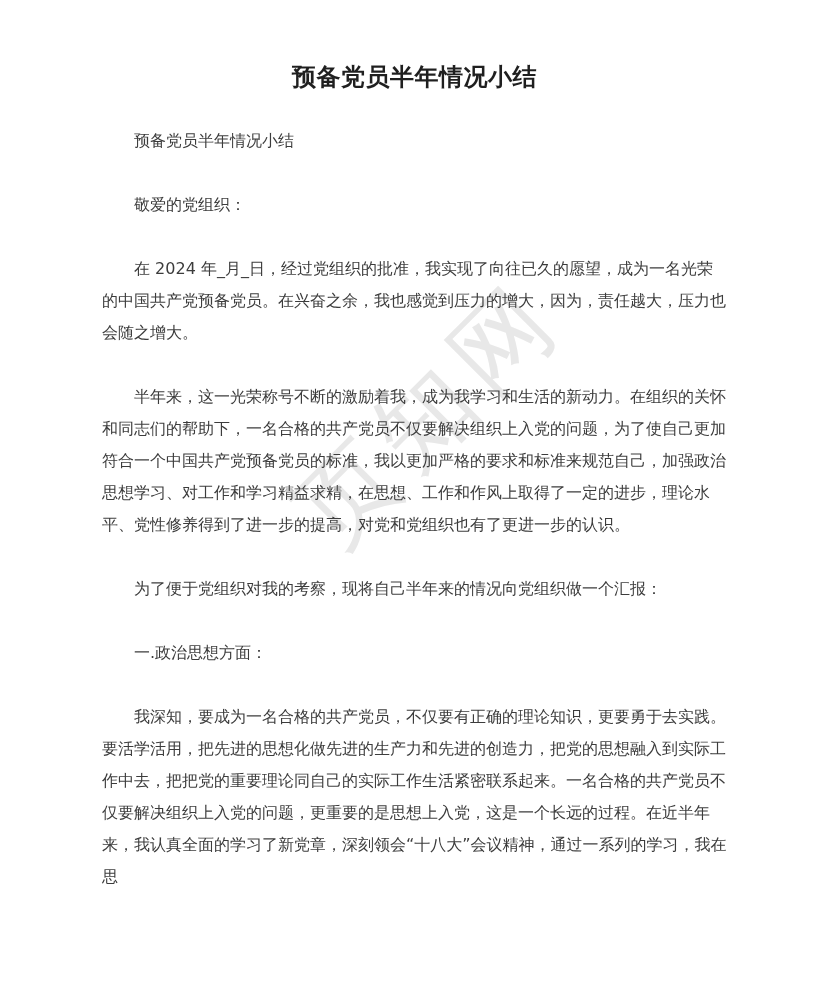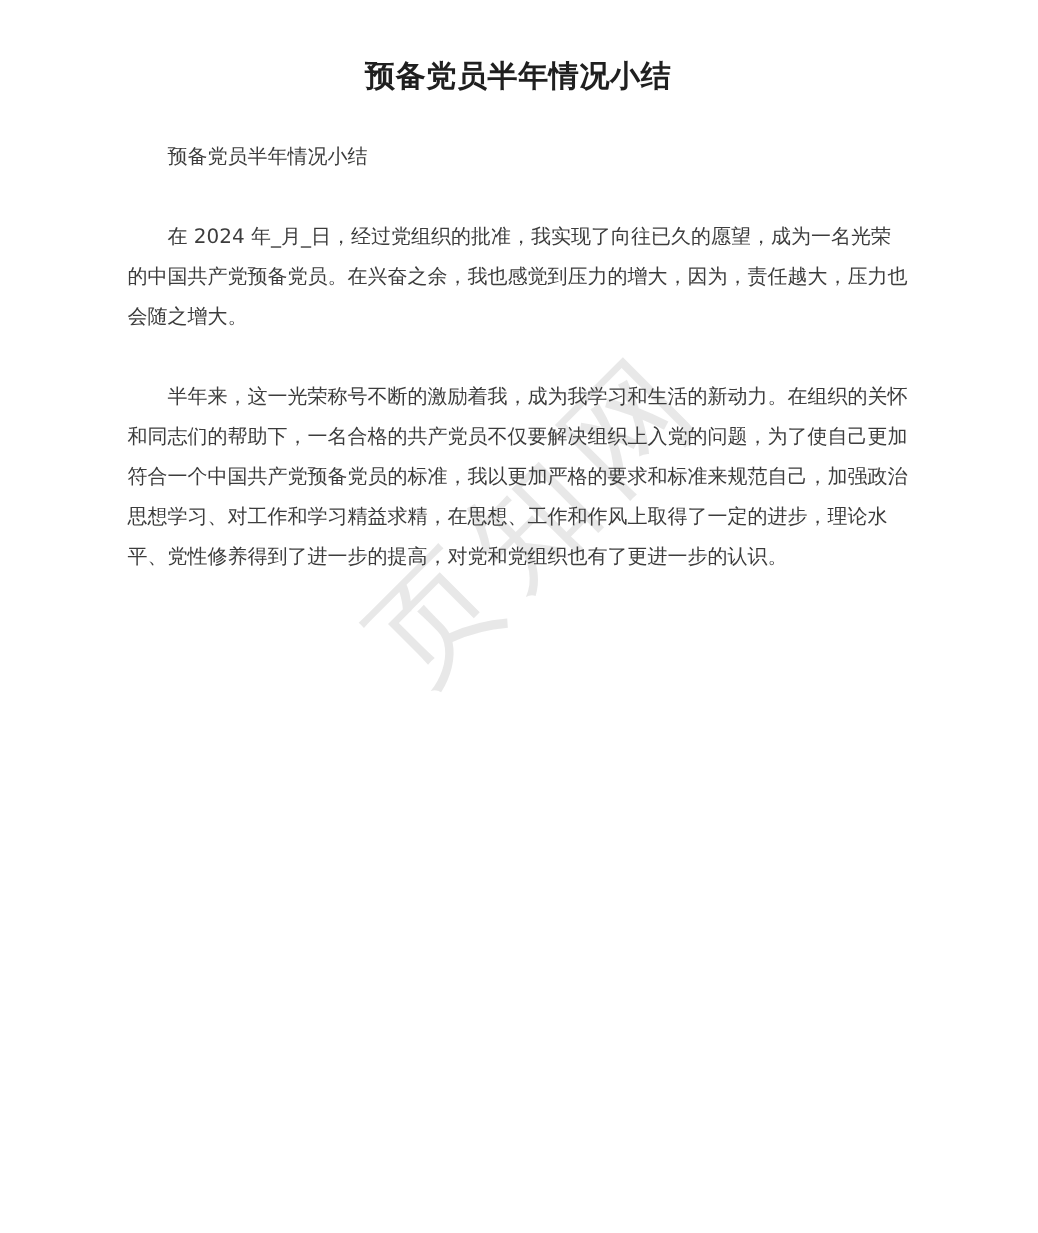--- a/index.html
+++ b/index.html
@@ -26,20 +26,21 @@
     white-space: nowrap;
     pointer-events: none;
     z-index: 0;
     user-select: none;
   }
   .content {
     position: relative;
     z-index: 1;
     padding: 45px 103px 0 102px;
     color: #3c3c3c;
+    margin-top: 16px;
   }
   .doc-title {
     margin: 0;
     font-size: 24px;
     line-height: 32px;
     font-weight: bold;
     text-align: center;
     color: #1f1f1f;
     letter-spacing: 0.5px;
   }
@@ -55,20 +56,24 @@
 </head>
 <body>
 
 <div class="watermark">页知网</div>
 
 <div class="content">
   <h1 class="doc-title">预备党员半年情况小结</h1>
 
   <p class="para">预备党员半年情况小结</p>
 
+  <p class="para">敬爱的党组织：</p>
 
   <p class="para">在 2024 年_月_日，经过党组织的批准，我实现了向往已久的愿望，成为一名光荣的中国共产党预备党员。在兴奋之余，我也感觉到压力的增大，因为，责任越大，压力也会随之增大。</p>
 
   <p class="para">半年来，这一光荣称号不断的激励着我，成为我学习和生活的新动力。在组织的关怀和同志们的帮助下，一名合格的共产党员不仅要解决组织上入党的问题，为了使自己更加符合一个中国共产党预备党员的标准，我以更加严格的要求和标准来规范自己，加强政治思想学习、对工作和学习精益求精，在思想、工作和作风上取得了一定的进步，理论水平、党性修养得到了进一步的提高，对党和党组织也有了更进一步的认识。</p>
 
+  <p class="para">为了便于党组织对我的考察，现将自己半年来的情况向党组织做一个汇报：</p>
 
+  <p class="para">一.政治思想方面：</p>
 
+  <p class="para">我深知，要成为一名合格的共产党员，不仅要有正确的理论知识，更要勇于去实践。要活学活用，把先进的思想化做先进的生产力和先进的创造力，把党的思想融入到实际工作中去，把把党的重要理论同自己的实际工作生活紧密联系起来。一名合格的共产党员不仅要解决组织上入党的问题，更重要的是思想上入党，这是一个长远的过程。在近半年来，我认真全面的学习了新党章，深刻领会“十八大”会议精神，通过一系列的学习，我在思</p>
 </div>
 
 </body></html>

